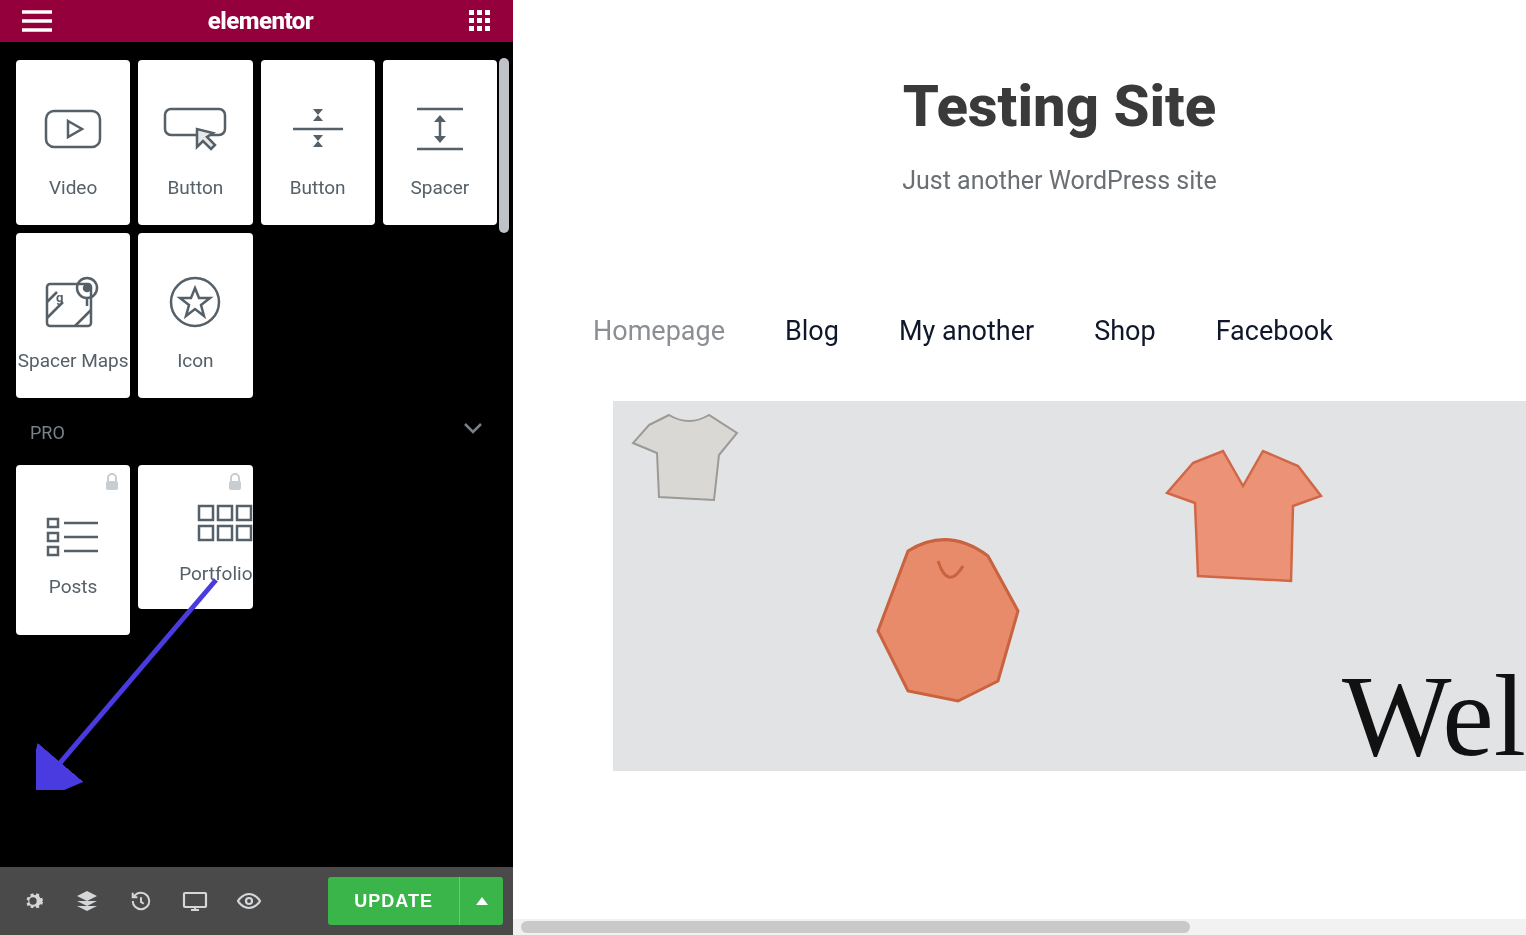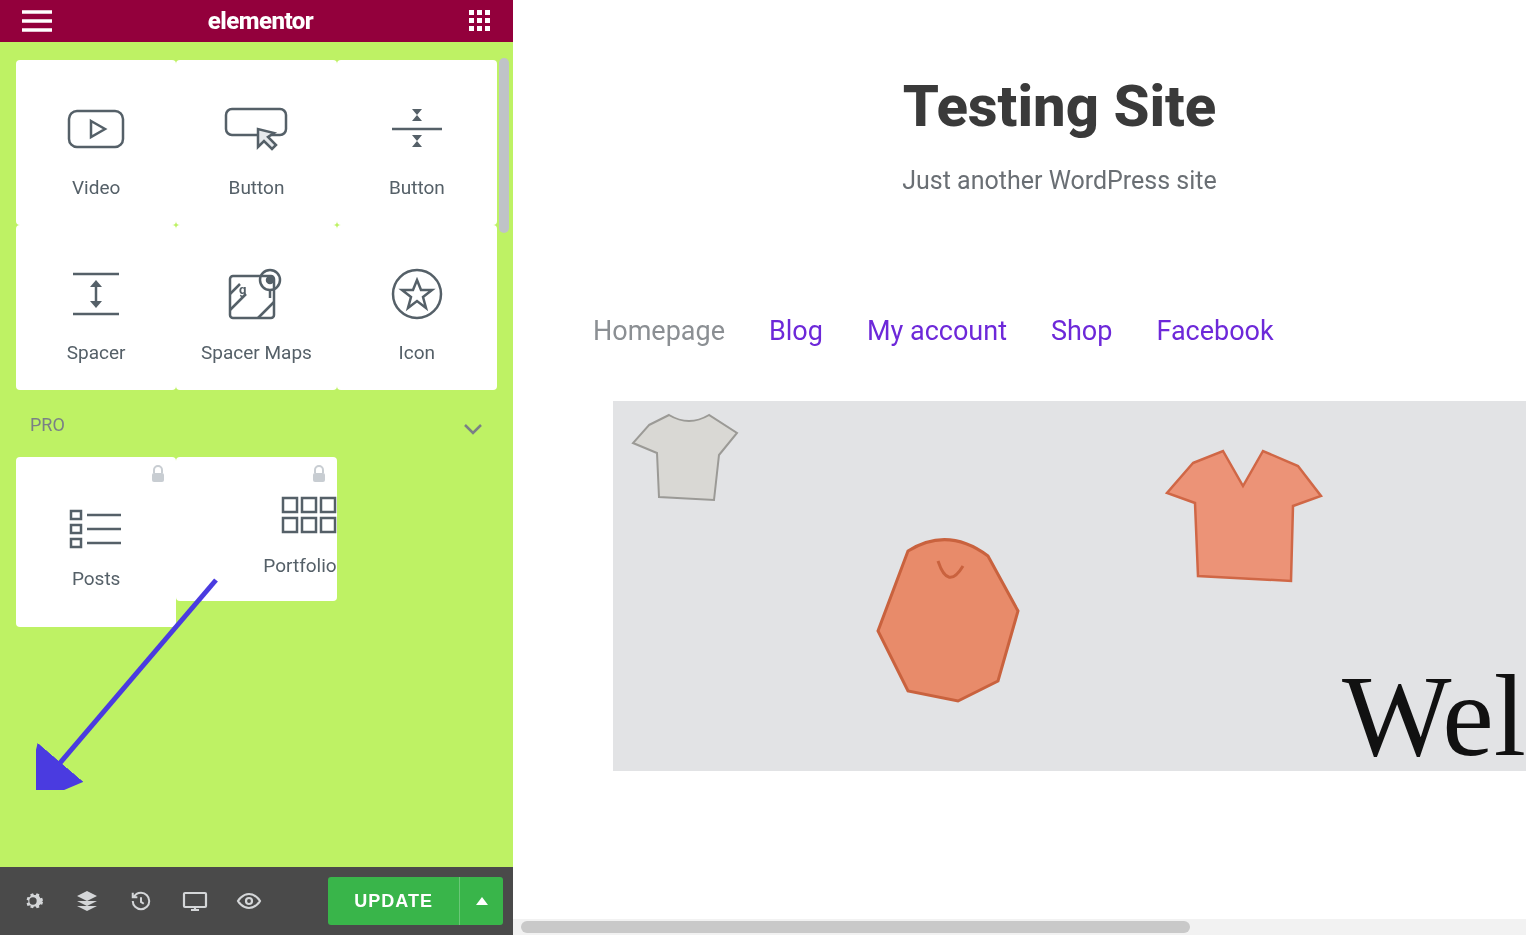--- a/index.html
+++ b/index.html
@@ -1,53 +1,53 @@
 <!DOCTYPE html>
 <html><head>
 <meta charset="utf-8">
 <style>
 * { box-sizing: border-box; margin: 0; padding: 0; }
 body { font-family: -apple-system, BlinkMacSystemFont, "Segoe UI", Roboto, sans-serif; overflow: hidden; }
 .app { display: flex; width: 1526px; height: 935px; position: relative; }
 
 
-.sidebar { width: 513px; height: 100%; background: #bef264; display: flex; flex-direction: column; position: relative; }
+.sidebar { width: 513px; height: 100%; background: #000000; display: flex; flex-direction: column; position: relative; }
 
 .sb-header { height: 42px; background: #93003c; display: flex; align-items: center; justify-content: space-between; padding: 0 22px; }
 .sb-header .ham, .sb-header .apps { color: #fff; cursor: pointer; }
 .brand { color: #fff; font-weight: 800; font-size: 24px; letter-spacing: -0.5px; }
 
 .widgets-area { flex: 1; overflow-y: auto; position: relative; padding: 18px 16px 0 16px; }
-.widgets-grid { display: grid; grid-template-columns: 1fr 1fr 1fr; gap: 0; }
+.widgets-grid { display: grid; grid-template-columns: 1fr 1fr 1fr 1fr; gap: 8px; }
 .widget-card { background: #fff; border-radius: 4px; display: flex; flex-direction: column; align-items: center; justify-content: center; height: 165px; cursor: grab; position: relative; }
 .widget-card .icon-wrap { height: 85px; display: flex; align-items: center; justify-content: center; color: #556068; }
 .widget-card .wlabel { color: #556068; font-size: 19px; margin-top: 4px; }
 .lock-badge { position: absolute; top: 8px; right: 10px; color: #c8cdd2; }
 
-.pro-header { display: flex; align-items: flex-end; justify-content: space-between; padding: 24px 14px 22px; color: #7a8086; font-size: 18px; cursor: pointer; }
+.pro-header { display: flex; align-items: flex-start; justify-content: space-between; padding: 24px 14px 22px; color: #7a8086; font-size: 18px; cursor: pointer; }
 
 .scroll-thumb { position: absolute; top: 58px; right: 4px; width: 10px; height: 175px; background: #bfc3c7; border-radius: 5px; }
 
 
 .sb-footer { height: 68px; background: #4a4a4a; display: flex; align-items: center; padding: 0 10px; gap: 8px; }
 .ft-icon { width: 56px; height: 40px; display: flex; align-items: center; justify-content: center; color: #d4d6d8; cursor: pointer; }
 .update-wrap { margin-left: auto; display: flex; height: 48px; padding-left: 48px; }
 .update-btn { background: #39b54a; color: #fff; font-weight: 700; font-size: 18px; letter-spacing: 1px; border: none; padding: 0 26px; cursor: pointer; border-radius: 3px 0 0 3px; }
 .update-drop { background: #39b54a; border: none; width: 44px; color: #fff; display: flex; align-items: center; justify-content: center; cursor: pointer; border-radius: 0 3px 3px 0; border-left: 1px solid rgba(255,255,255,0.25); }
 
 
 .collapse-handle { position: absolute; left: 513px; top: 395px; width: 30px; height: 70px; background: #e8ebed; border: 1px solid #d9dde0; border-left: none; display: flex; align-items: center; justify-content: center; color: #6d7880; cursor: pointer; }
 
 
 .preview { flex: 1; background: #fff; position: relative; overflow: hidden; }
 .site-hdr { padding: 72px 0 0 80px; text-align: center; }
 .site-title { font-size: 58px; font-weight: 800; color: #3a3a3a; }
 .site-tag { font-size: 25px; color: #6a6f74; margin-top: 26px; }
-.nav { display: flex; gap: 44px; padding: 120px 0 52px 80px; }
-.nav a { font-size: 27px; color: #6d28d9; text-decoration: none; cursor: pointer; }
+.nav { display: flex; gap: 60px; padding: 120px 0 52px 80px; }
+.nav a { font-size: 27px; color: #0f172a; text-decoration: none; cursor: pointer; }
 .nav a.current { color: #8b8f93; }
 .hero { margin: 2px 0 0 100px; height: 370px; background: #e2e3e5; position: relative; overflow: hidden; }
 .tshirt { position: absolute; }
 .wel { position: absolute; right: 0; bottom: -12px; font-size: 116px; color: #111; font-weight: 300; font-family: Georgia, serif; }
 .hscroll { position: absolute; left: 513px; right: 0; bottom: 0; height: 16px; background: #f2f2f2; }
 .hscroll .thumb { position: absolute; left: 8px; width: 66%; top: 2px; bottom: 2px; background: #c9c9c9; border-radius: 6px; }
 .topborder { position: absolute; left: 513px; right: 0; top: 0; height: 3px; background: #d9dde0; }
 .divider-line { position: absolute; left: 513px; right: 0; top: 372px; height: 2px; background: #e5e8ea; }
 
 
@@ -257,21 +257,21 @@
   <div class="divider-line"></div>
 
   <div class="preview">
     <div class="site-hdr">
       <h1 class="site-title">Testing Site</h1>
       <p class="site-tag">Just another WordPress site</p>
     </div>
     <nav class="nav">
       <a class="current">Homepage</a>
       <a>Blog</a>
-      <a>My account</a>
+      <a>My another</a>
       <a>Shop</a>
       <a>Facebook</a>
     </nav>
     <div class="hero">
 
       <svg class="tshirt" style="left:6px;top:4px;" width="140" height="110" viewBox="0 0 140 110">
         <path d="M30 20 L50 10 Q70 22 90 10 L118 28 L100 50 L95 95 L40 92 L38 48 L14 38 Z" fill="#d9d8d4" stroke="#9b9a96" stroke-width="2"></path>
       </svg>
 
       <svg class="tshirt" style="left:235px;top:120px;" width="200" height="200" viewBox="0 0 200 200">

